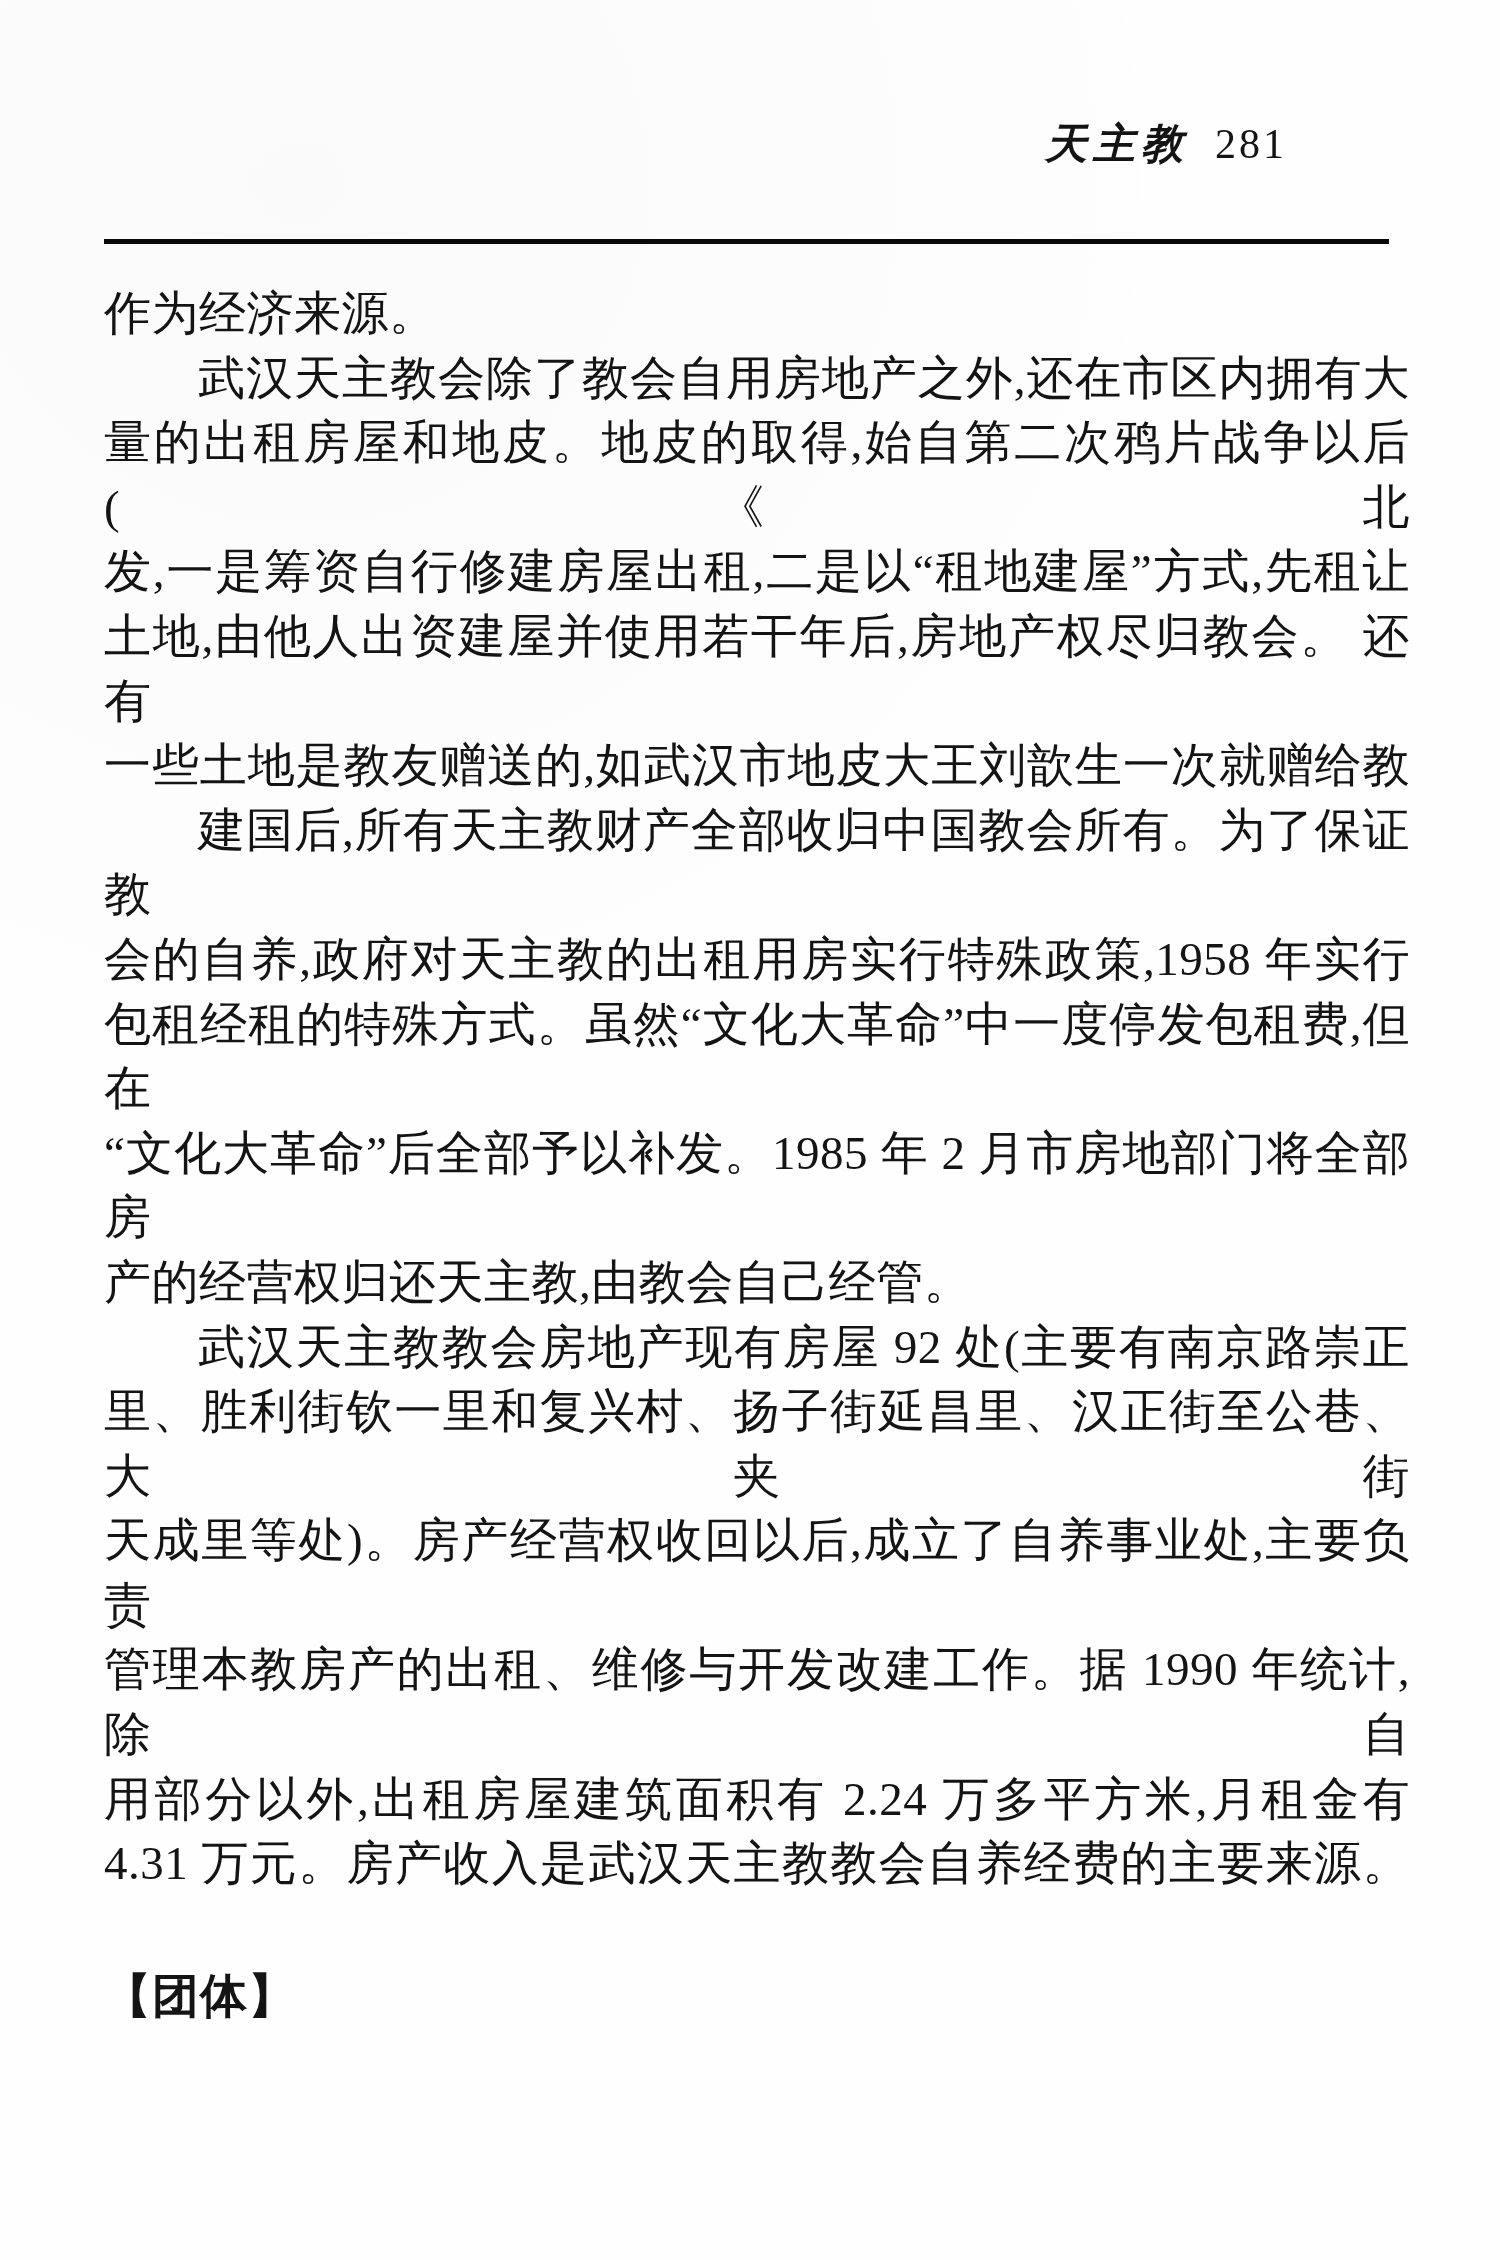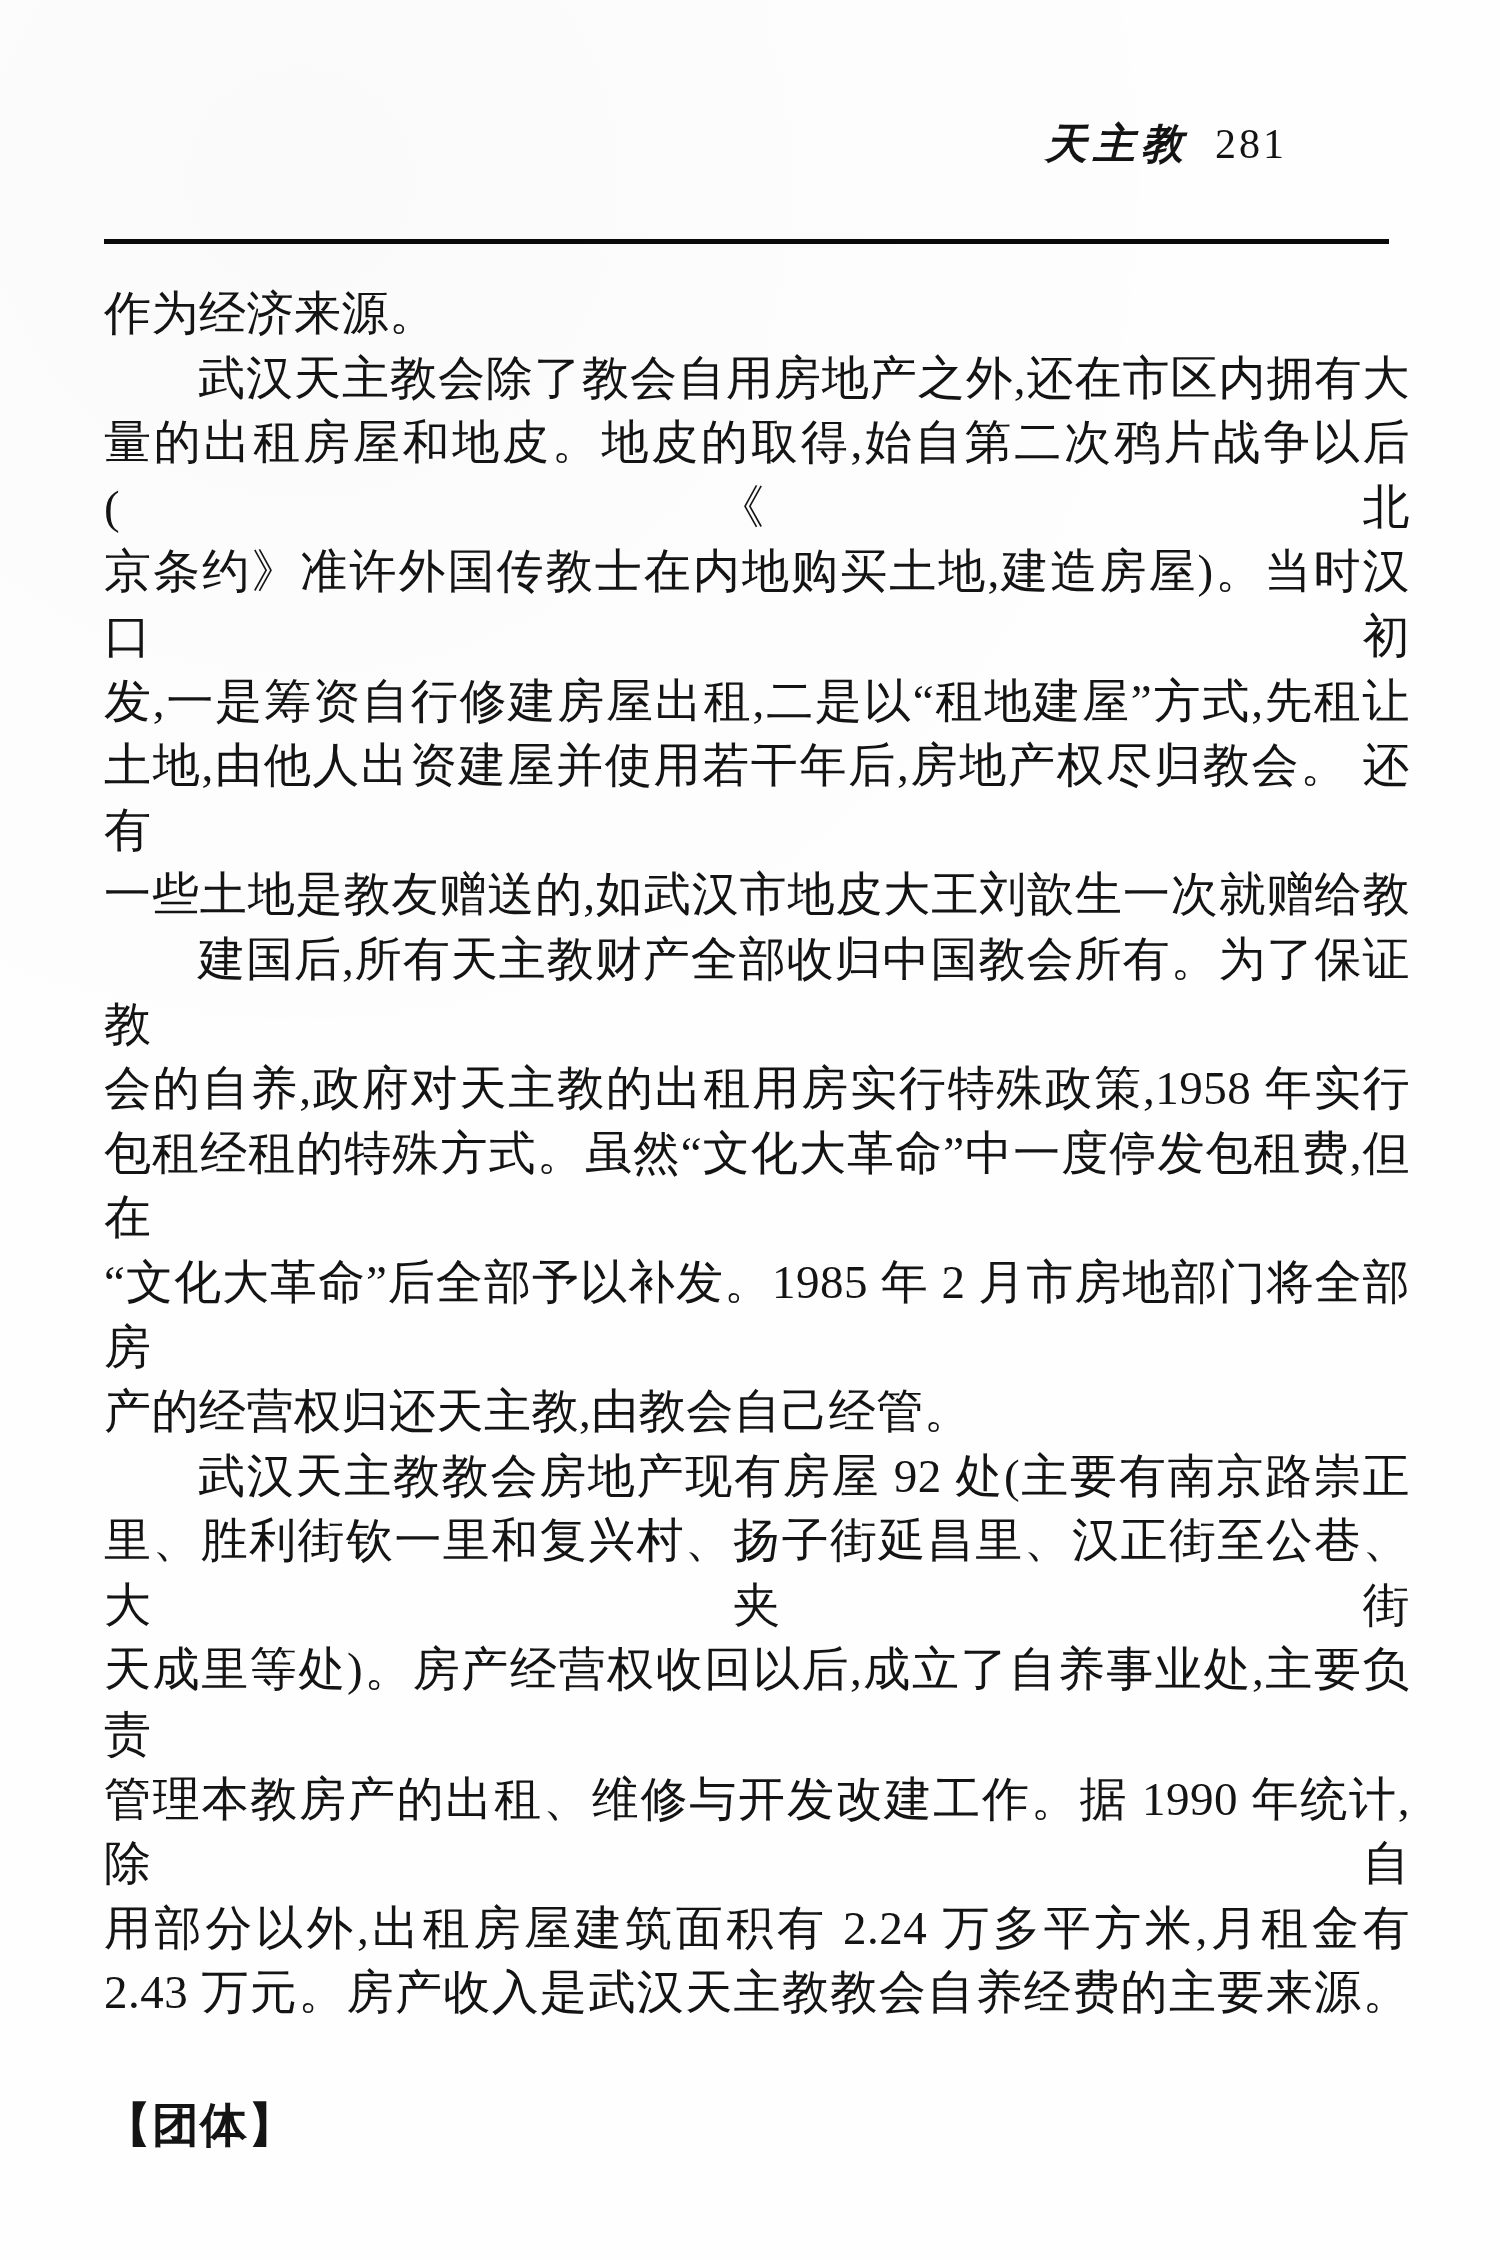--- a/index.html
+++ b/index.html
@@ -81,34 +81,33 @@
   </div>
 
   <div class="header-rule"></div>
 
   <div class="body-text">
 
     <div>
         <div class="line flush">作为经济来源。</div>
         <div class="line indent">武汉天主教会除了教会自用房地产之外,还在市区内拥有大</div>
         <div class="line">量的出租房屋和地皮。地皮的取得,始自第二次鸦片战争以后(《北</div>
-        <div class="line">京条约》准许外国传教士在内地购买土地,建造房屋)。当时汉口初</div>
         <div class="line">发,一是筹资自行修建房屋出租,二是以“租地建屋”方式,先租让</div>
         <div class="line">土地,由他人出资建屋并使用若干年后,房地产权尽归教会。 还有</div>
         <div class="line">一些土地是教友赠送的,如武汉市地皮大王刘歆生一次就赠给教</div>
         <div class="line indent">建国后,所有天主教财产全部收归中国教会所有。为了保证教</div>
         <div class="line">会的自养,政府对天主教的出租用房实行特殊政策,1958 年实行</div>
         <div class="line">包租经租的特殊方式。虽然“文化大革命”中一度停发包租费,但在</div>
         <div class="line">“文化大革命”后全部予以补发。1985 年 2 月市房地部门将全部房</div>
         <div class="line flush">产的经营权归还天主教,由教会自己经管。</div>
         <div class="line indent">武汉天主教教会房地产现有房屋 92 处(主要有南京路崇正</div>
         <div class="line">里、胜利街钦一里和复兴村、扬子街延昌里、汉正街至公巷、大夹街</div>
         <div class="line">天成里等处)。房产经营权收回以后,成立了自养事业处,主要负责</div>
         <div class="line">管理本教房产的出租、维修与开发改建工作。据 1990 年统计,除自</div>
         <div class="line">用部分以外,出租房屋建筑面积有 2.24 万多平方米,月租金有</div>
-        <div class="line">2.43 万元。房产收入是武汉天主教教会自养经费的主要来源。</div>
+        <div class="line">4.31 万元。房产收入是武汉天主教教会自养经费的主要来源。</div>
       </div>
 
     <div class="section-heading">【团体】</div>
 
   </div>
 
 </div>
 
 </body></html>

